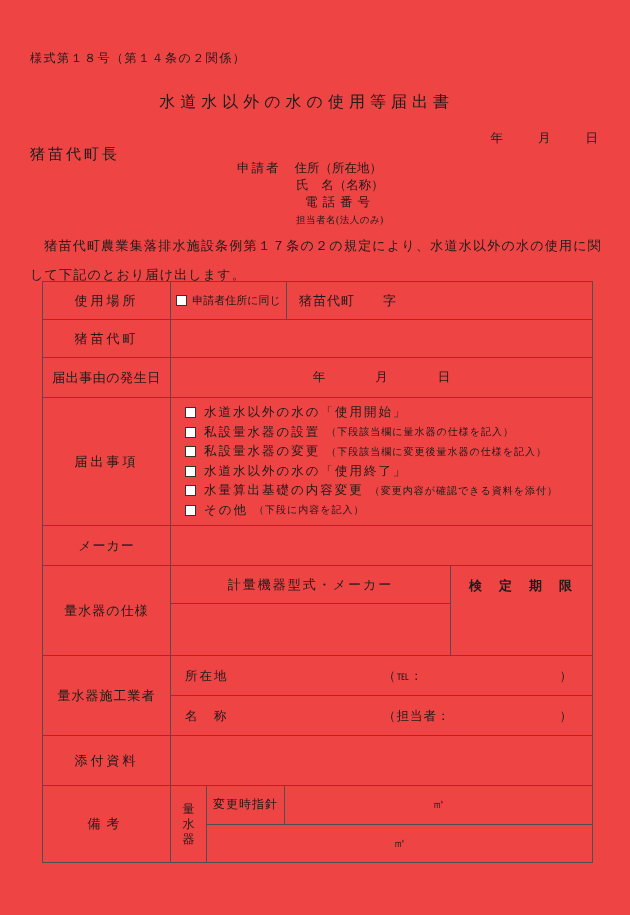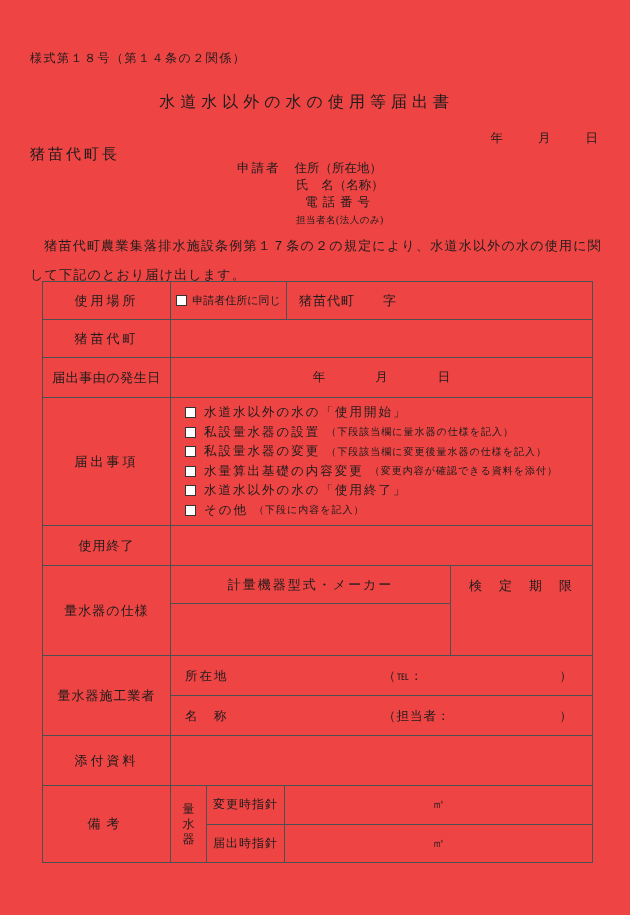--- a/index.html
+++ b/index.html
@@ -95,21 +95,21 @@
   .opt-note{font-size:10px;letter-spacing:1px;margin-left:6px;white-space:nowrap;}
   
   .spec-wrap{flex:1;display:flex;align-items:stretch;height:100%;}
   .spec-left{flex:0 0 280px;border-right:1px solid var(--bc);
              display:flex;flex-direction:column;}
   .spec-head{height:38px;border-bottom:1px solid var(--bc);
              display:flex;align-items:center;justify-content:center;
              letter-spacing:2px;}
   .spec-empty{flex:1;}
   .spec-right{flex:1;display:flex;justify-content:center;
-              padding-top:11px;letter-spacing:2px;}
+              padding-top:11px;letter-spacing:2px;font-weight:bold;}
   
   .ctr-wrap{flex:1;display:flex;flex-direction:column;height:100%;}
   .ctr-line{flex:1;position:relative;}
   .ctr-line:first-child{border-bottom:1px solid var(--bc);}
   .ctr-line span{position:absolute;top:50%;transform:translateY(-50%);
                  font-size:12.5px;white-space:nowrap;}
   .ctr-name{left:14px;letter-spacing:2px;}
   .ctr-paren{left:212px;letter-spacing:1px;}
   .ctr-close{right:20px;}
   
@@ -197,38 +197,38 @@
             <span class="opt-text">私設量水器の設置</span>
             <span class="opt-note">（下段該当欄に量水器の仕様を記入）</span>
           </div>
           <div class="opt">
             <span class="cb"></span>
             <span class="opt-text">私設量水器の変更</span>
             <span class="opt-note">（下段該当欄に変更後量水器の仕様を記入）</span>
           </div>
           <div class="opt">
             <span class="cb"></span>
+            <span class="opt-text">水道水以外の水の「使用終了」</span>
+          </div>
+          <div class="opt">
+            <span class="cb"></span>
             <span class="opt-text">水量算出基礎の内容変更</span>
             <span class="opt-note">（変更内容が確認できる資料を添付）</span>
           </div>
           <div class="opt">
             <span class="cb"></span>
-            <span class="opt-text">水道水以外の水の「使用終了」</span>
-          </div>
-          <div class="opt">
-            <span class="cb"></span>
             <span class="opt-text">その他</span>
             <span class="opt-note">（下段に内容を記入）</span>
           </div>
         </div>
       </div>
     </div>
 
     <div class="t-row h40">
-      <div class="t-label ls1">使用終了</div>
+      <div class="t-label ls1">メーカー</div>
       <div class="t-content"></div>
     </div>
 
     <div class="t-row h90">
       <div class="t-label ls1">量水器の仕様</div>
       <div class="t-content">
         <div class="spec-wrap">
           <div class="spec-left">
             <div class="spec-head">計量機器型式・メーカー</div>
             <div class="spec-empty"></div>
@@ -271,21 +271,20 @@
             <span>器</span>
           </div>
           <div class="rem-right">
             <div class="rem-line">
               <div class="rem-label">変更時指針</div>
               <div class="rem-value">
                 <span>㎥</span>
               </div>
             </div>
             <div class="rem-line">
-              <div class="rem-label">届出時指針</div>
               <div class="rem-value">
                 <span>㎥</span>
               </div>
             </div>
           </div>
         </div>
       </div>
     </div>
 
   </div>

